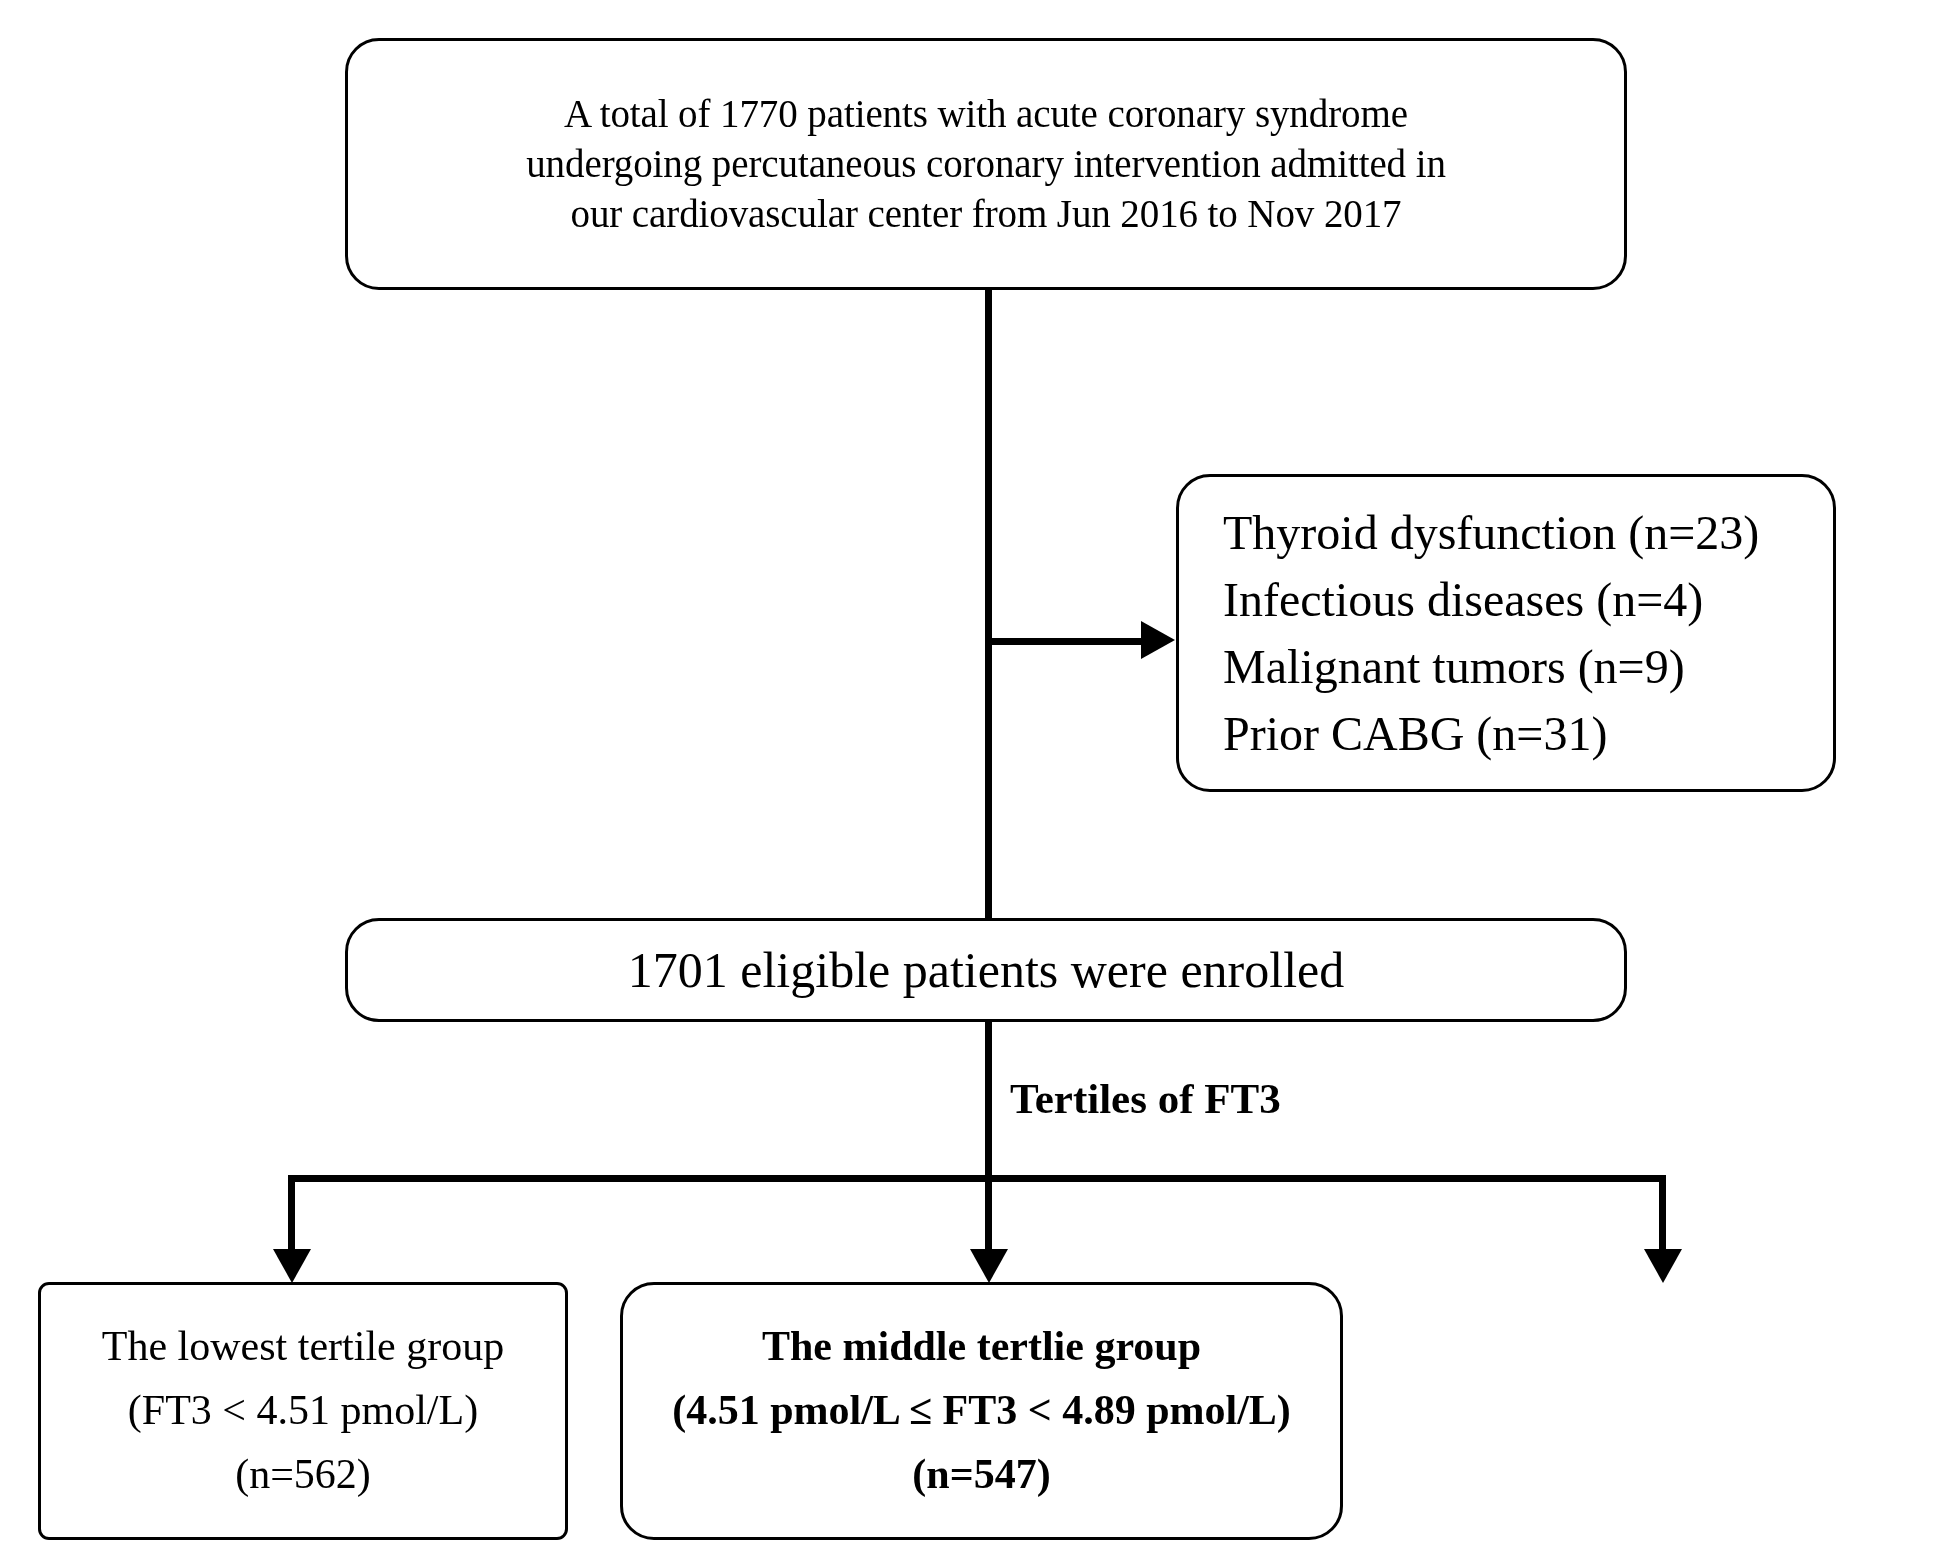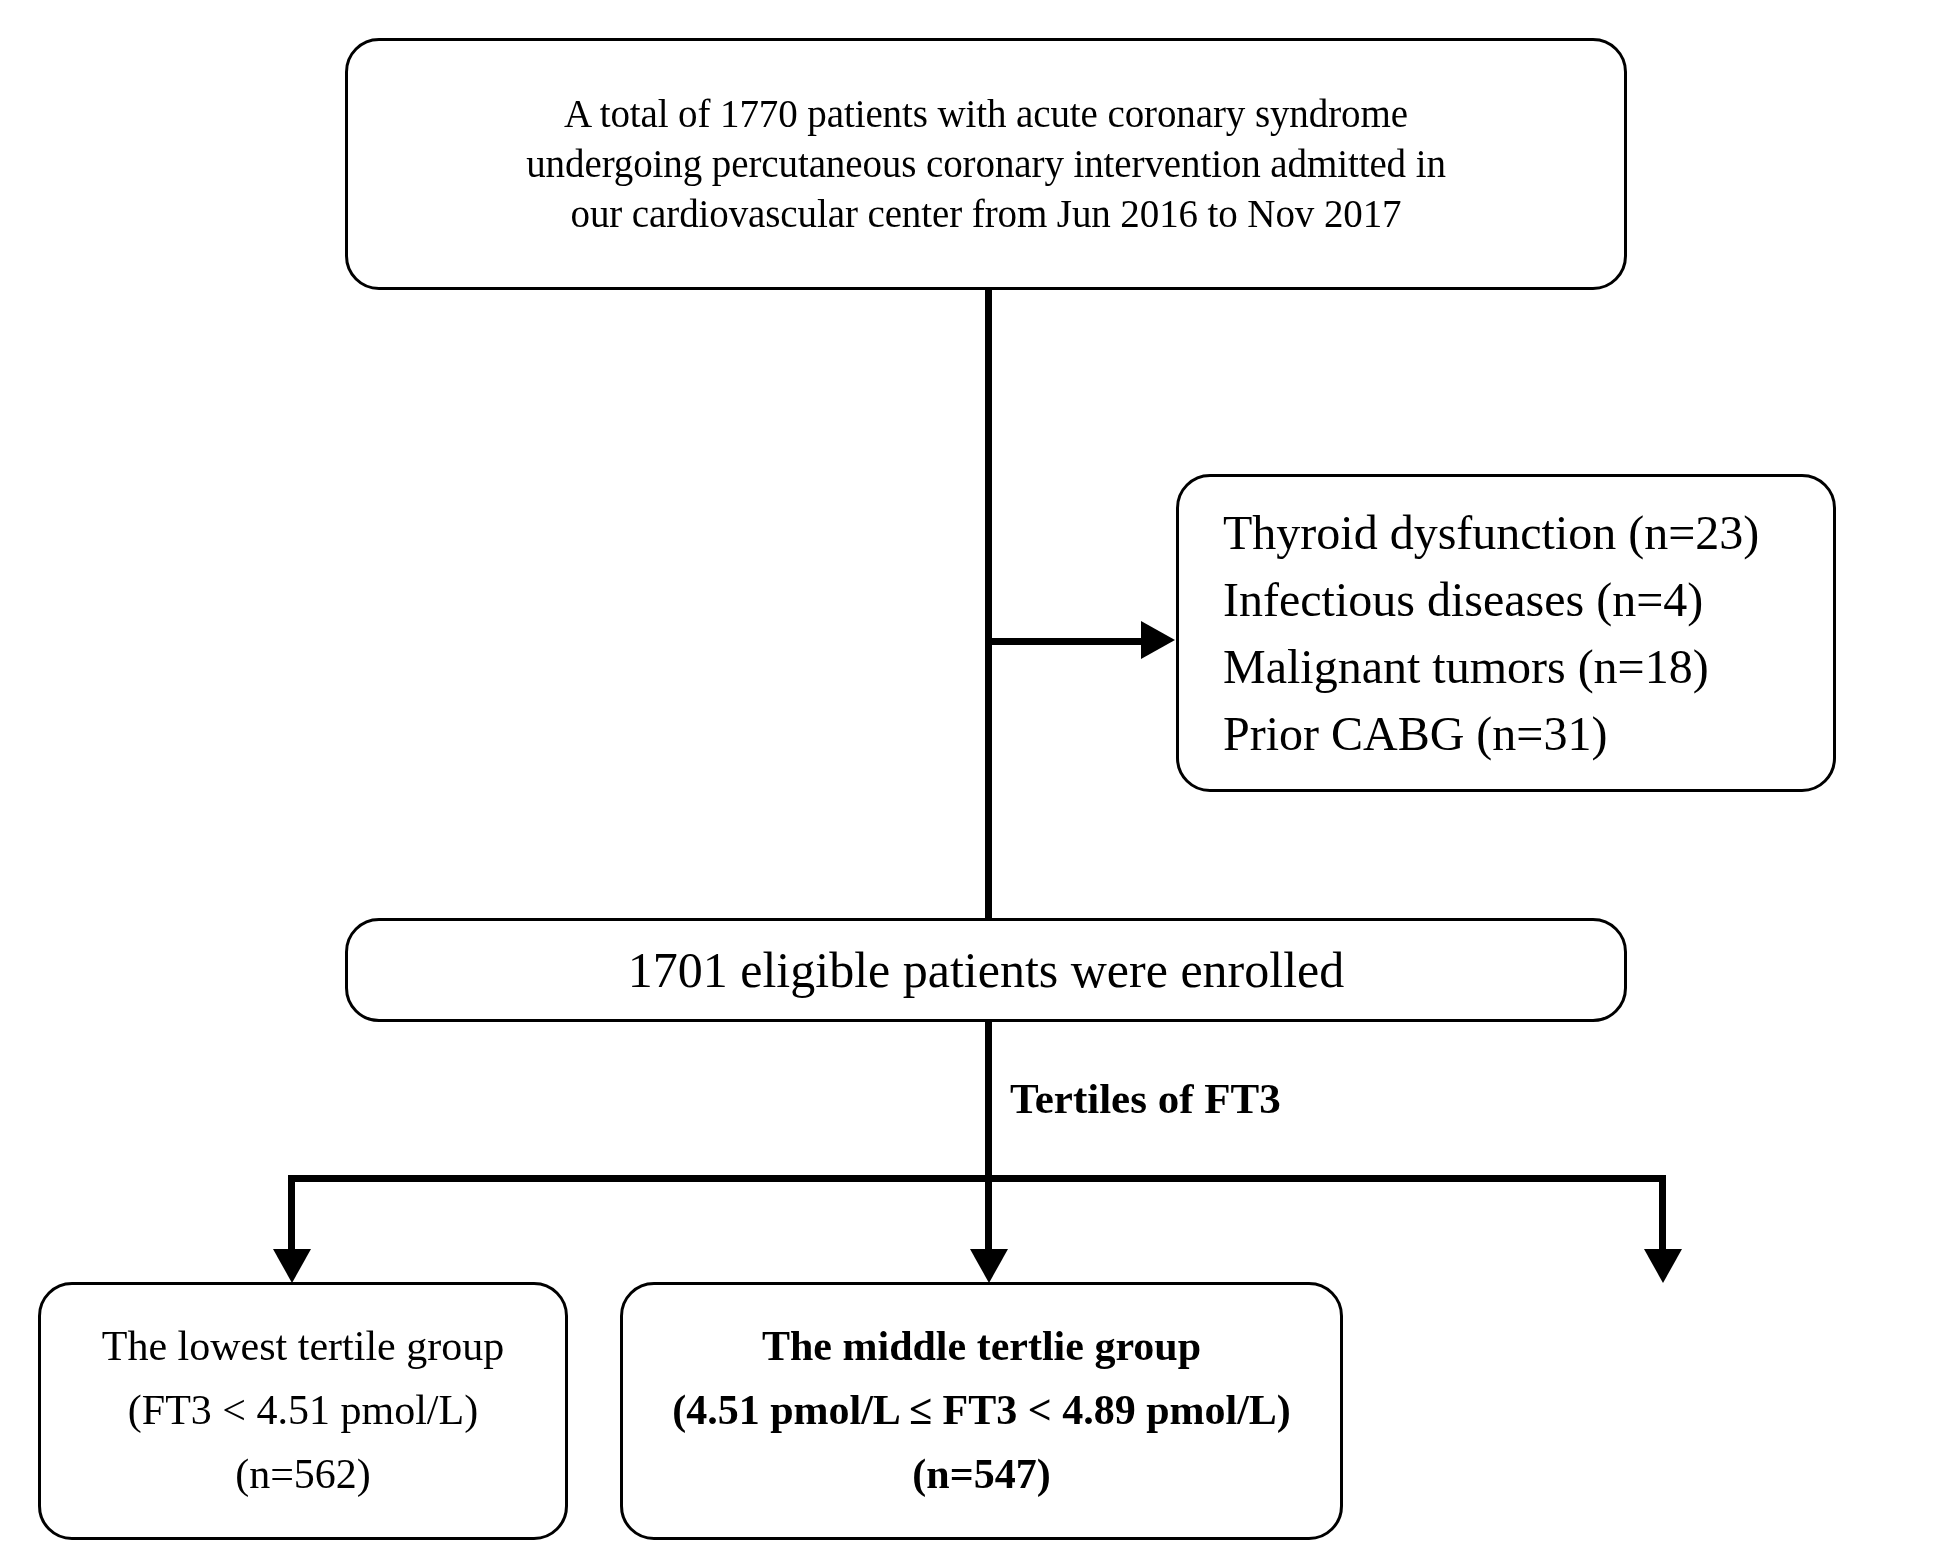--- a/index.html
+++ b/index.html
@@ -61,20 +61,21 @@
     left: 345px;  top: 918px;
     width: 1282px; height: 104px;
     font-size: 50px;
   }
 
   #box-low {
     left: 38px;   top: 1282px;
     width: 530px; height: 258px;
     font-size: 42px;
     line-height: 1.52;
+    border-radius: 11px;
   }
   #box-mid {
     left: 620px;  top: 1282px;
     width: 723px; height: 258px;
     font-size: 42px;
     line-height: 1.52;
     font-weight: bold;
   }
   #box-high {
     left: 1404px; top: 1282px;
@@ -148,21 +149,21 @@
   </div>
 
   <div class="vline" id="trunk-a"></div>
   <div class="hline" id="excl-h"></div>
   <div class="arrow-right" id="excl-arrow"></div>
   <div class="vline" id="trunk-b"></div>
 
   <div class="box left-align" id="box-excluded">
     <span class="line">Thyroid dysfunction (n=23)</span>
     <span class="line">Infectious diseases (n=4)</span>
-    <span class="line">Malignant tumors (n=18)</span>
+    <span class="line">Malignant tumors (n=9)</span>
     <span class="line">Prior CABG (n=31)</span>
   </div>
 
   <div class="box" id="box-eligible">
     <span class="line">1701 eligible patients were enrolled</span>
   </div>
 
   <div class="vline" id="stem-down"></div>
   <div class="free-label" id="label-tertiles">Tertiles of FT3</div>
 

